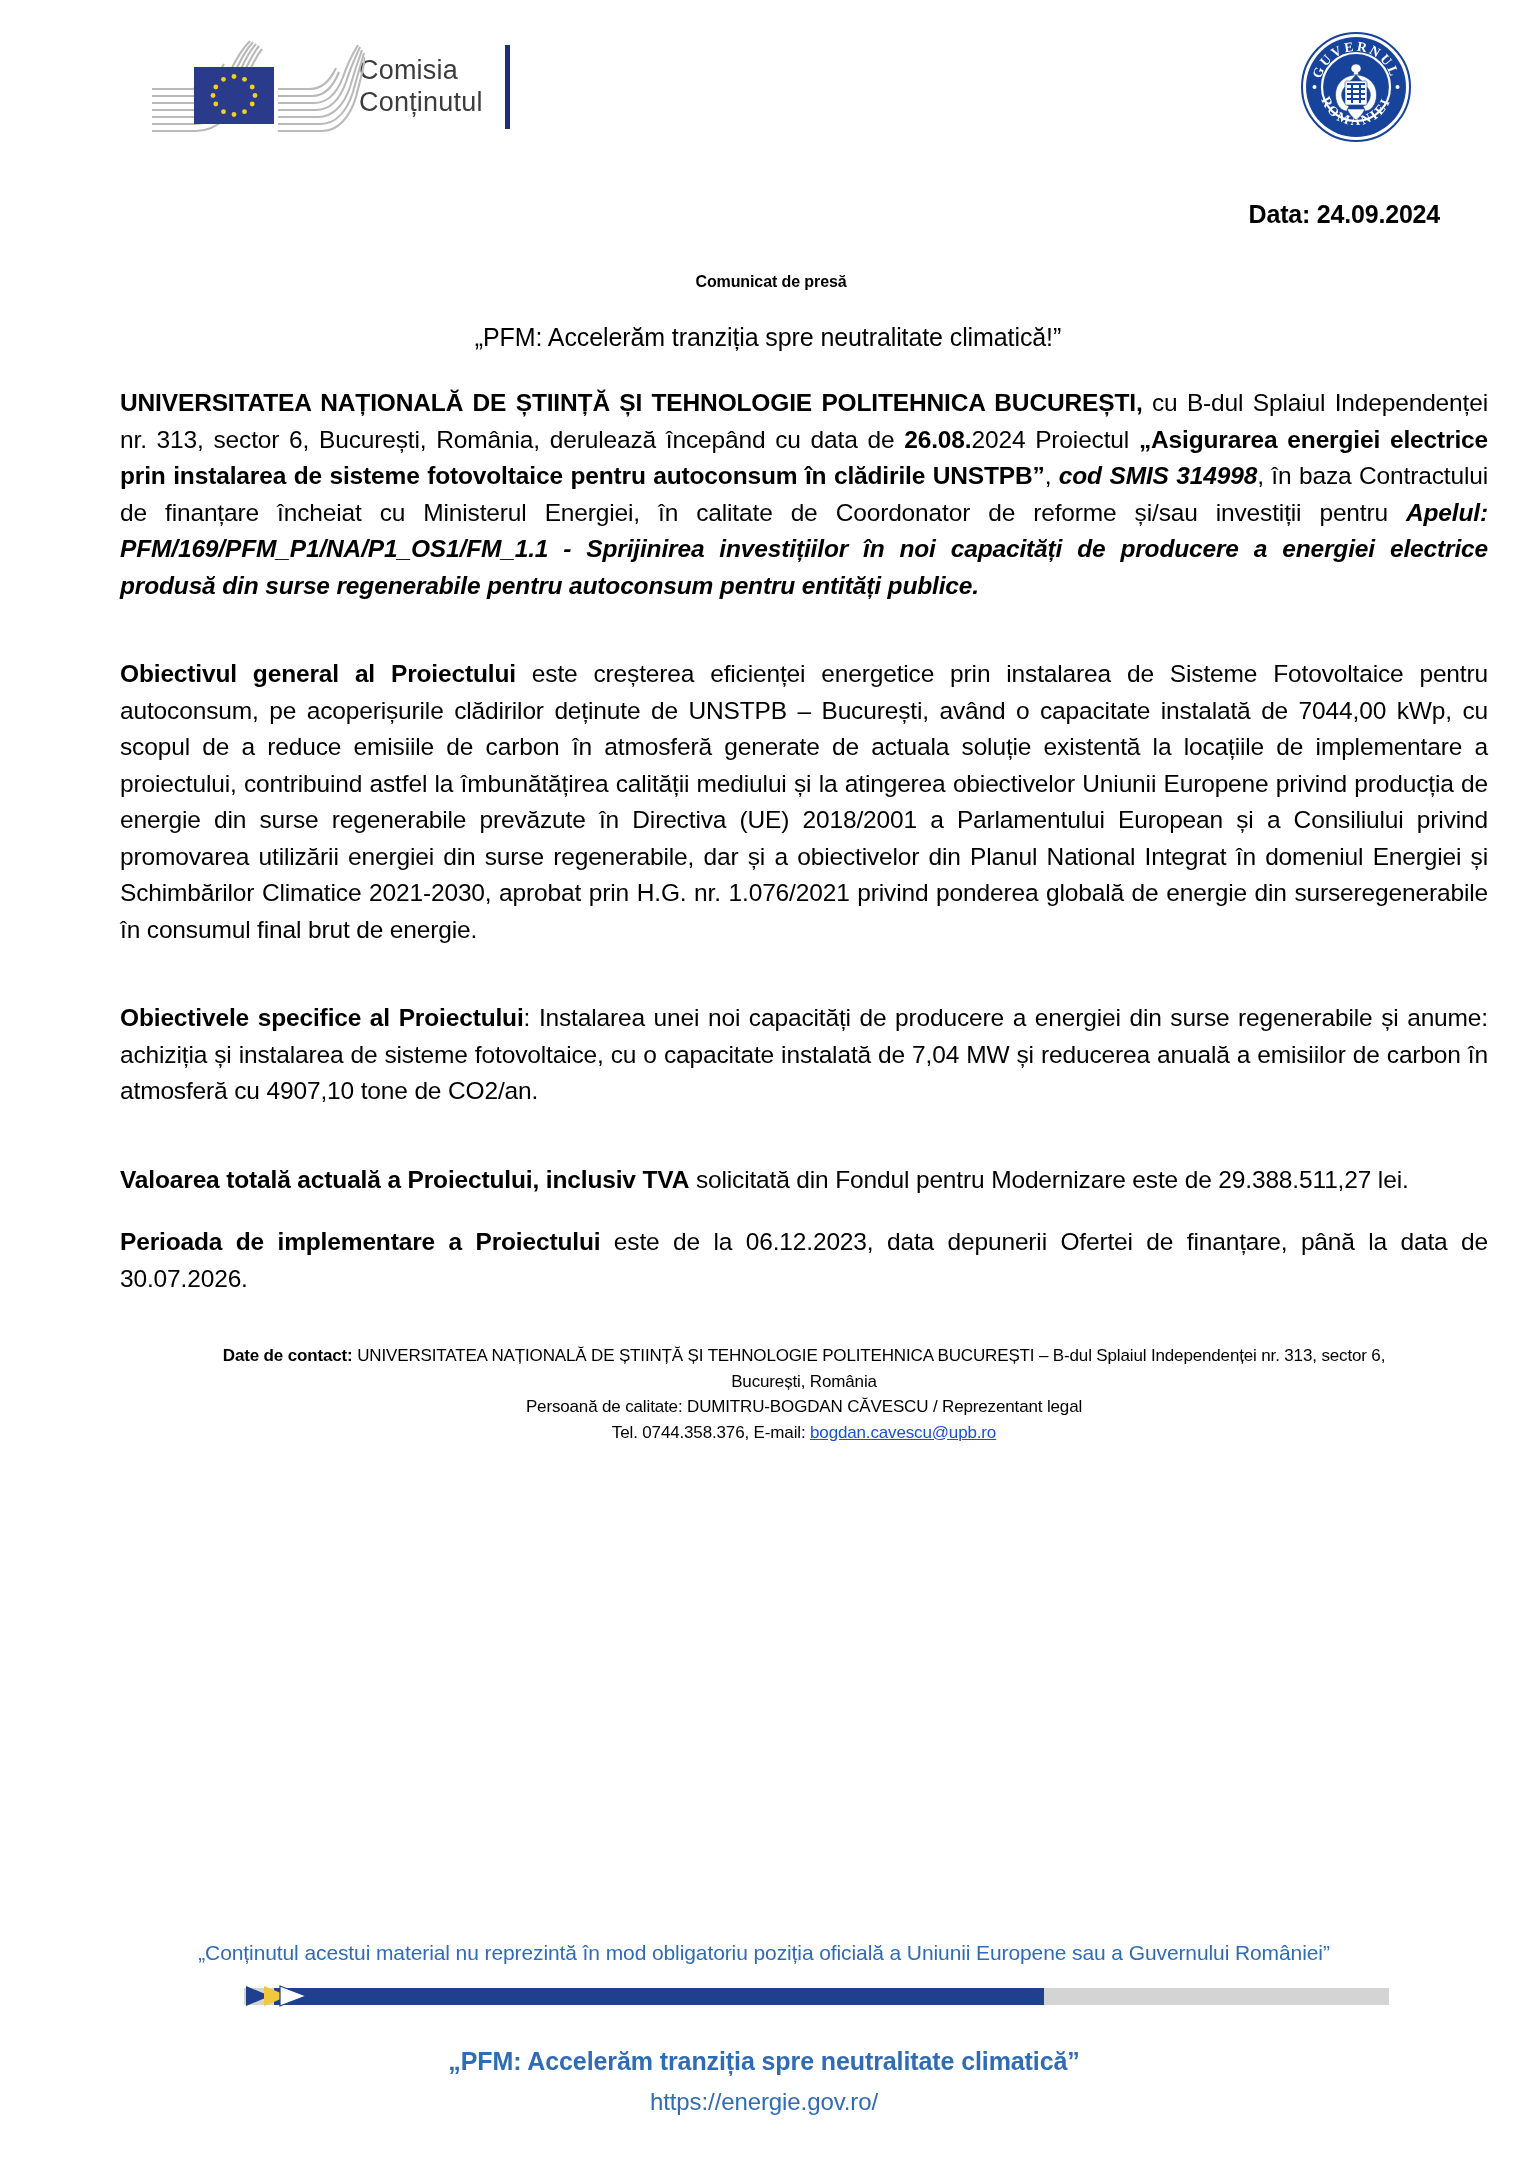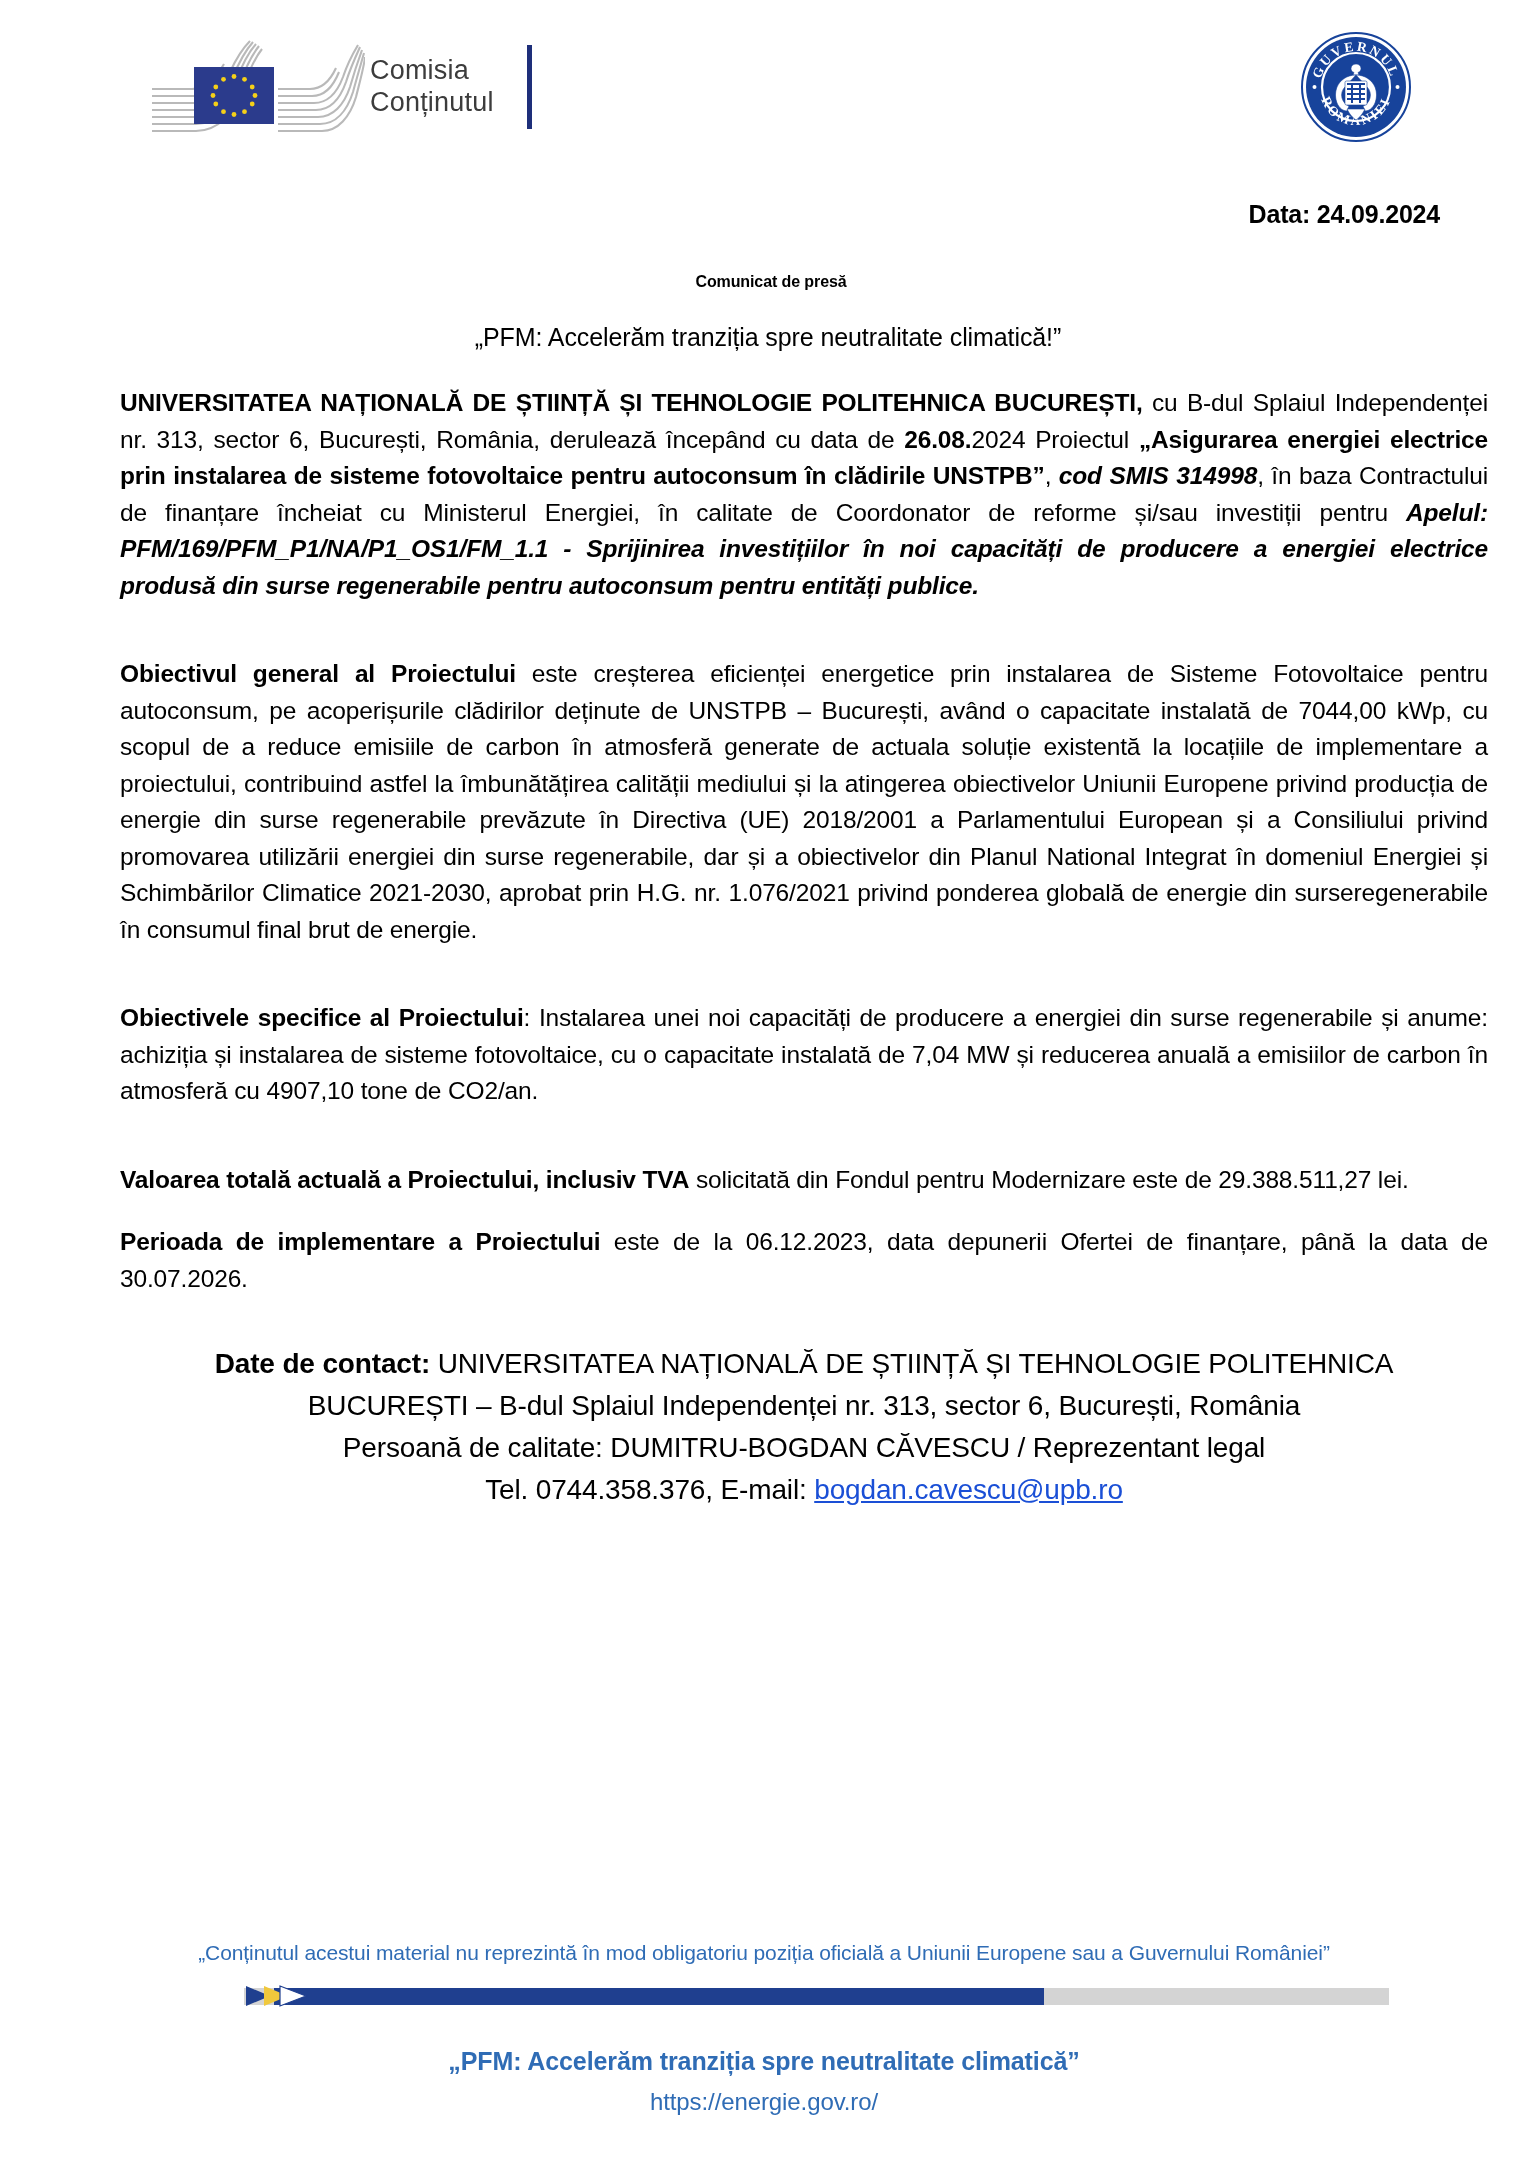--- a/index.html
+++ b/index.html
@@ -28,21 +28,21 @@
     display: flex;
     align-items: center;
     justify-content: space-between;
     padding: 38px 96px 0 150px;
     height: 135px;
     box-sizing: border-box;
   }
   .ec-logo {
     display: flex;
     align-items: center;
-    gap: 11px;
+    gap: 0px;
     position: relative;
   }
   .ec-flagwrap {
     position: relative;
     width: 215px;
     height: 95px;
   }
   .ec-lines {
     position: absolute;
     left: 0; top: 0;
@@ -144,21 +144,21 @@
     letter-spacing: -0.15px;
     hyphens: none;
   }
   p.para.tight { margin-bottom: 26px; }
   p.gap-big { margin-bottom: 52px; }
   b, strong { font-weight: bold; }
   .bi { font-weight: bold; font-style: italic; }
 
   .contact-block {
     text-align: center;
-    font-size: 28px;
+    font-size: 17px;
     line-height: 1.5;
     margin-top: 46px;
     padding: 0 70px;
     letter-spacing: -0.15px;
   }
   .contact-block .lead { font-weight: bold; }
   a.email {
     color: #1a4fd6;
     text-decoration: underline;
   }

